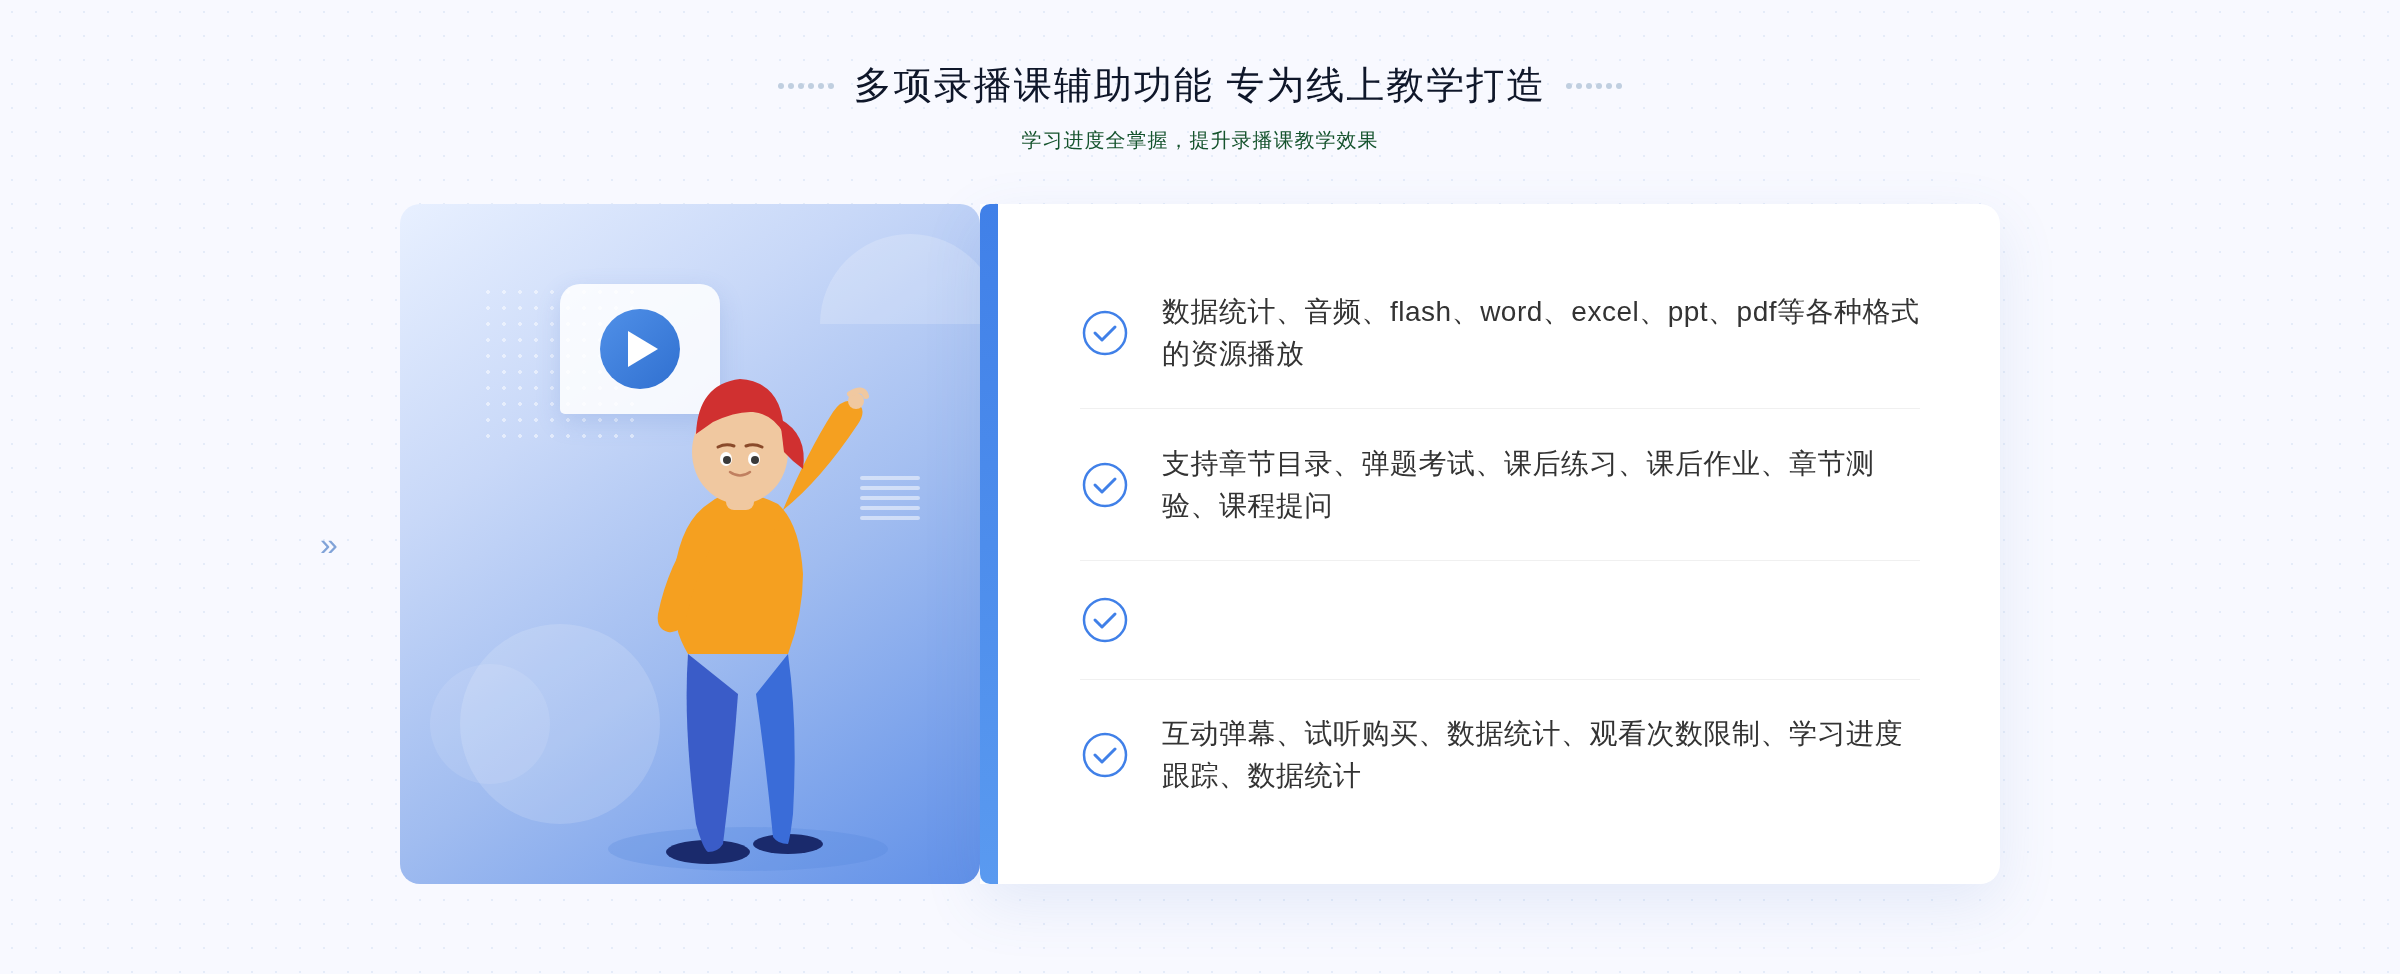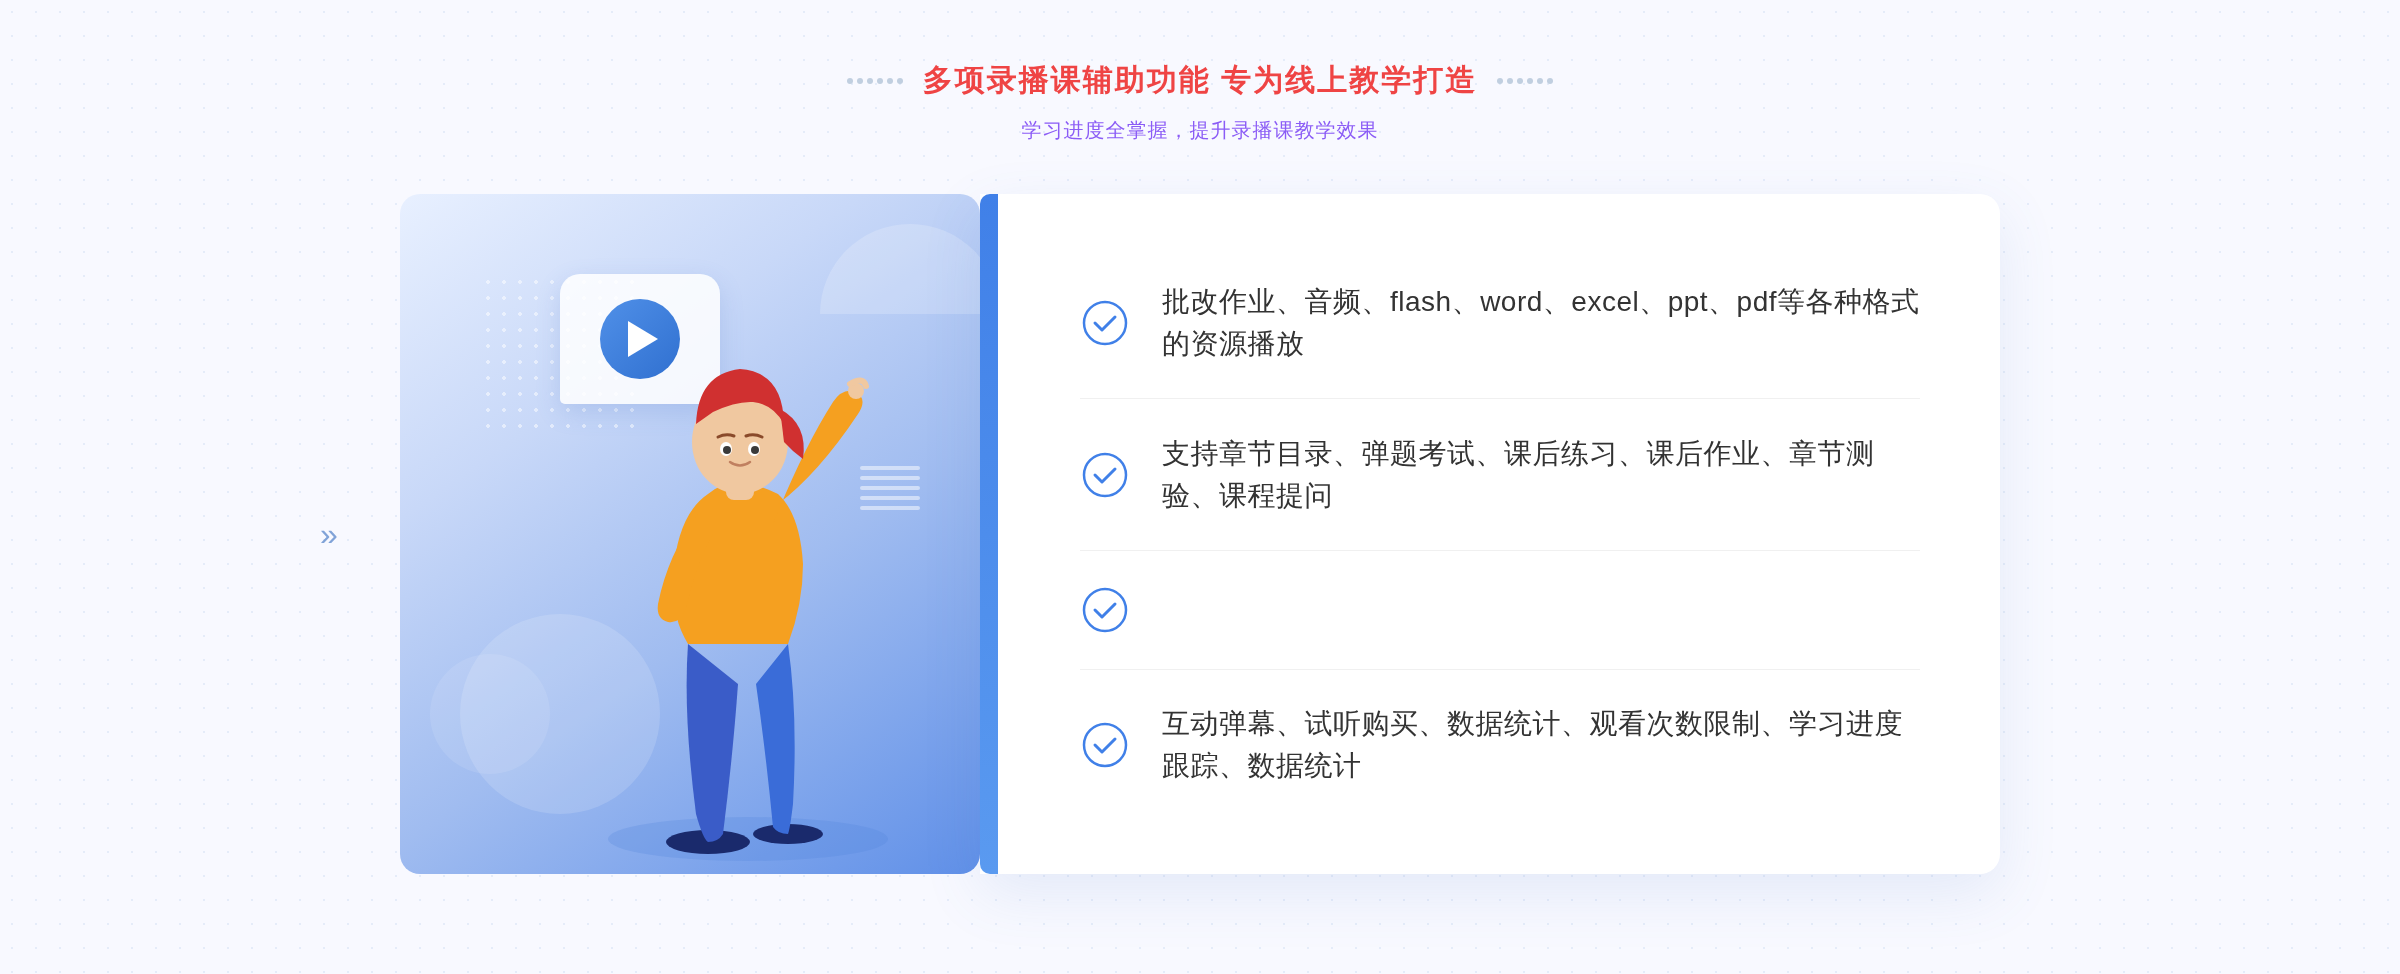--- a/index.html
+++ b/index.html
@@ -70,29 +70,29 @@
       height: 6px;
       background: #c0cfe0;
       border-radius: 50%;
     }
 
     .header-dots-right span {
       background: #c0cfe0;
     }
 
     .main-title {
-      font-size: 30px;
-      font-weight: 700;
-      color: #ef4444;
+      font-size: 38px;
+      font-weight: 400;
+      color: #0f172a;
       letter-spacing: 2px;
     }
 
     .sub-title {
       font-size: 20px;
-      color: #8b5cf6;
+      color: #14532d;
       letter-spacing: 1px;
     }
 
     
     .content-area {
       display: flex;
       align-items: stretch;
       width: 1600px;
       position: relative;
       z-index: 2;
@@ -420,21 +420,21 @@
 
     <div class="right-panel">
 
       <div class="feature-item">
         <div class="feature-icon">
           <svg class="check-circle-svg" viewBox="0 0 46 46" xmlns="http://www.w3.org/2000/svg">
             <circle cx="23" cy="23" r="21" fill="none" stroke="#4080e8" stroke-width="2.5"></circle>
             <polyline points="13,23 20,30 33,17" fill="none" stroke="#4080e8" stroke-width="3" stroke-linecap="round" stroke-linejoin="round"></polyline>
           </svg>
         </div>
-        <span class="feature-text">批改作业、音频、flash、word、excel、ppt、pdf等各种格式的资源播放</span>
+        <span class="feature-text">数据统计、音频、flash、word、excel、ppt、pdf等各种格式的资源播放</span>
       </div>
 
       <div class="divider-line"></div>
 
       <div class="feature-item">
         <div class="feature-icon">
           <svg class="check-circle-svg" viewBox="0 0 46 46" xmlns="http://www.w3.org/2000/svg">
             <circle cx="23" cy="23" r="21" fill="none" stroke="#4080e8" stroke-width="2.5"></circle>
             <polyline points="13,23 20,30 33,17" fill="none" stroke="#4080e8" stroke-width="3" stroke-linecap="round" stroke-linejoin="round"></polyline>
           </svg>

